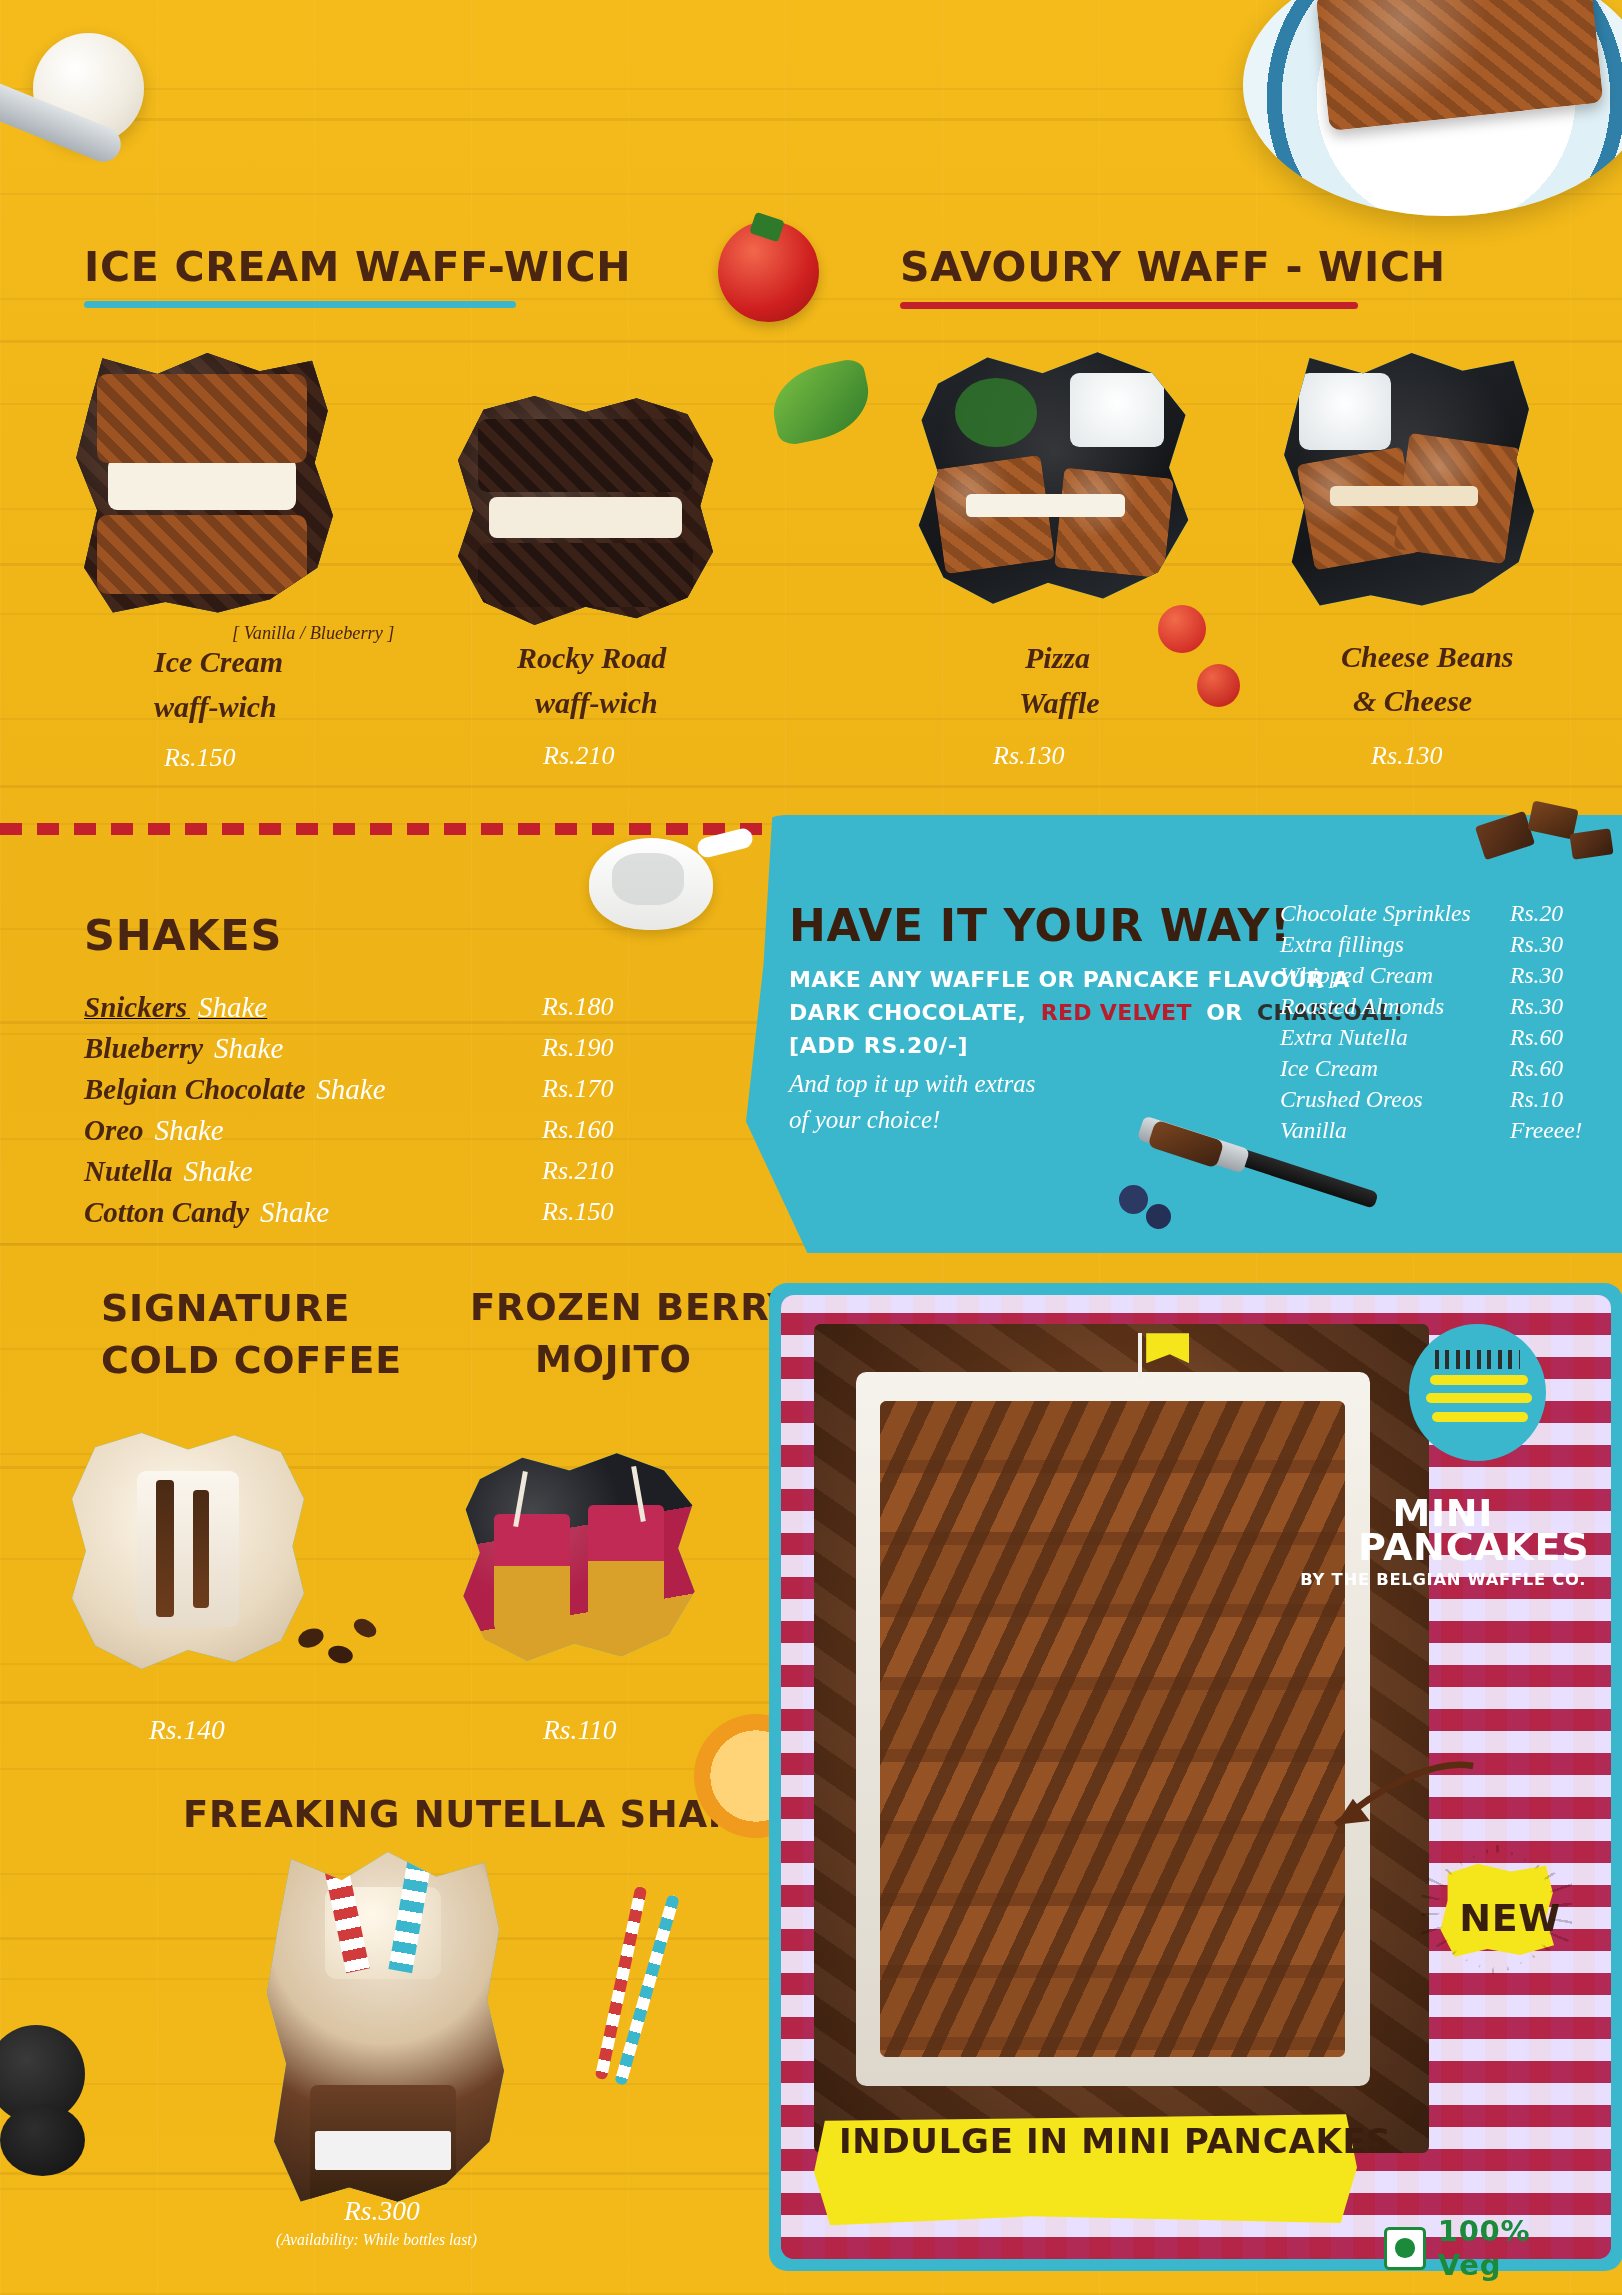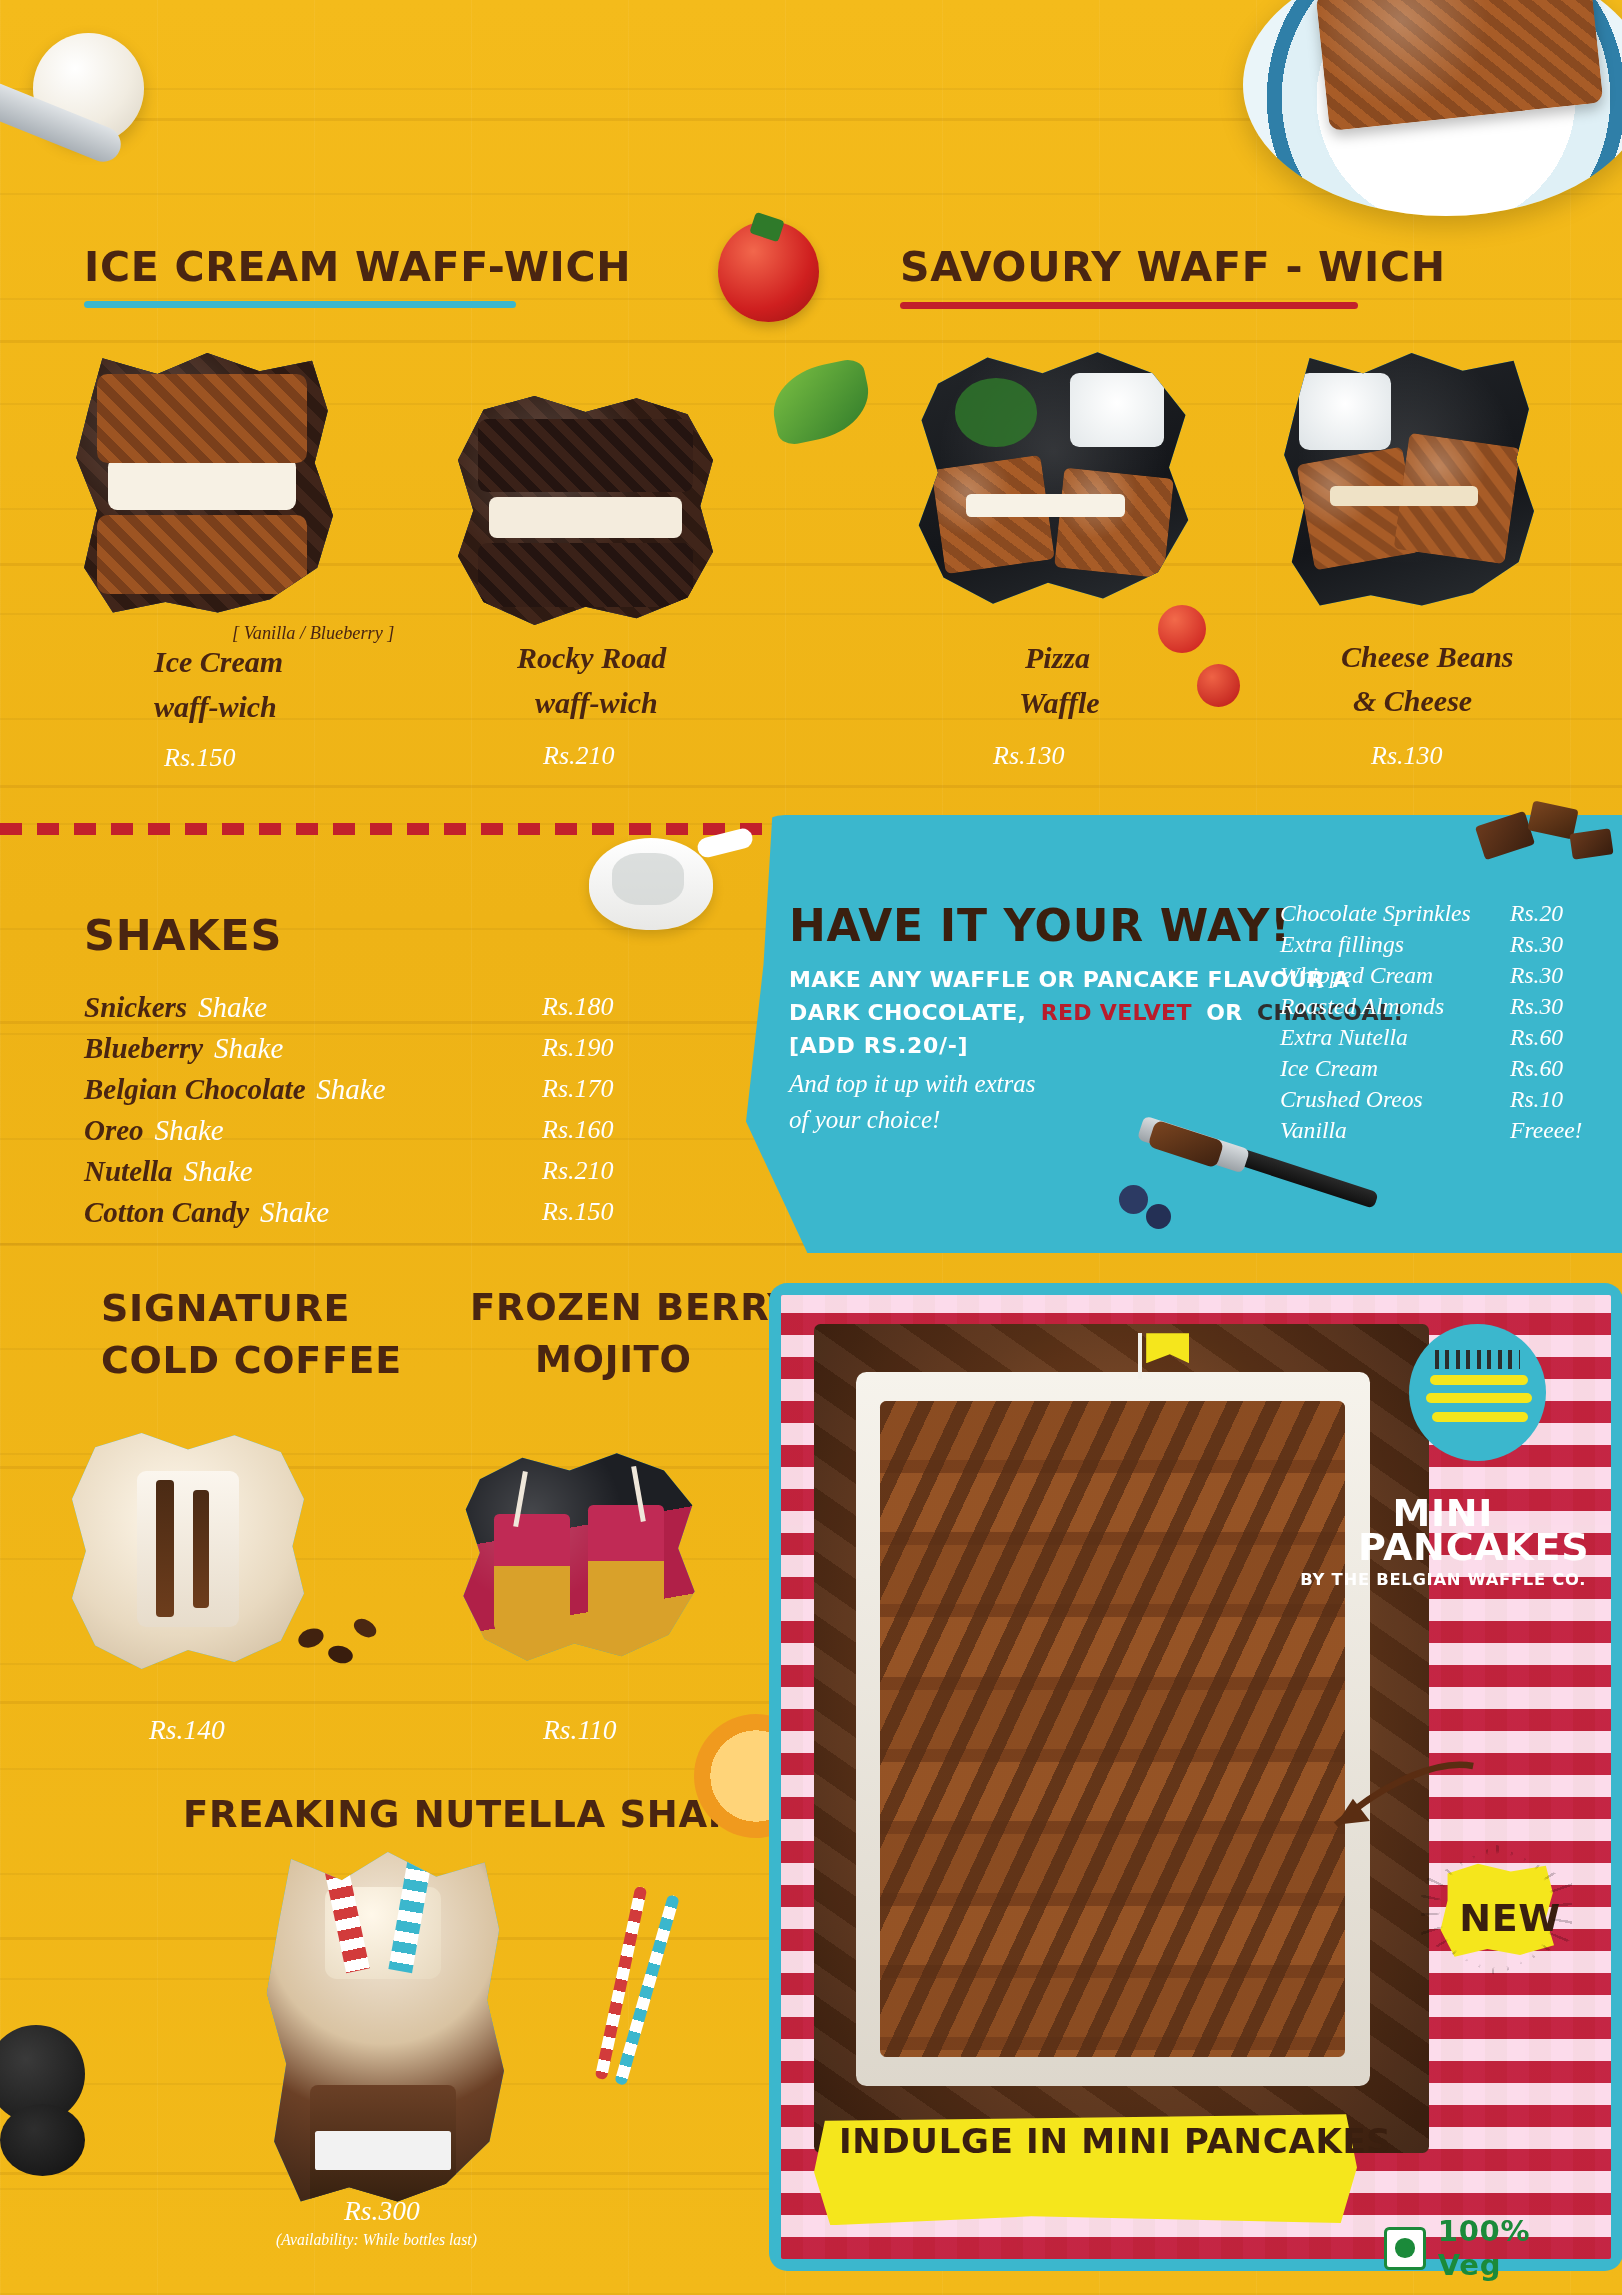--- a/index.html
+++ b/index.html
@@ -221,21 +221,21 @@
               background:linear-gradient(180deg,#ffffff,#e8e8e6);box-shadow:0 5.2px 11.8px rgba(0,0,0,0.15);"></div>
   <div style="position:absolute;left:121px;top:18.3px;width:56px;height:19.6px;border-radius:10.5px;
               background:#ffffff;transform:rotate(-14deg);"></div>
   <div style="position:absolute;left:36px;top:38px;width:72px;height:52px;border-radius:40%;
               background:#cfd3d1;opacity:.7"></div>
 </div>
 
 <div class="abs title" style="left:84px;top:910px;font-size:43px;">SHAKES</div>
 
 <div class="abs" style="left:84px;top:991px;width:576px;">
-  <div style="height:41px;position:relative;">
+  <div style="height:41px;position:relative;text-decoration:underline;">
     <span class="script" style="font-size:29px;font-weight:bold;color:#4a2511;">Snickers</span>
     <span class="script" style="font-size:29px;color:#ffffff;margin-left:7.9px;">Shake</span>
     <span class="script" style="position:absolute;left:458px;top:1.3px;font-size:26px;color:#ffffff;">Rs.180</span>
   </div>
   <div style="height:41px;position:relative;">
     <span class="script" style="font-size:29px;font-weight:bold;color:#4a2511;">Blueberry</span>
     <span class="script" style="font-size:29px;color:#ffffff;margin-left:7.9px;">Shake</span>
     <span class="script" style="position:absolute;left:458px;top:1.3px;font-size:26px;color:#ffffff;">Rs.190</span>
   </div>
   <div style="height:41px;position:relative;">
@@ -393,21 +393,21 @@
               background:radial-gradient(circle at 40% 35%,#2e2e2e,#101010);"></div>
 </div>
 
 <div class="abs" style="left:694px;top:1714px;width:124px;height:124px;">
   <div style="position:absolute;inset:0;border-radius:50%;
               background:radial-gradient(circle at 50% 50%,#ffd479 0 52%,#f09a1e 52% 86%,#e2e0c9 86%);"></div>
 </div>
 
 <div class="abs" style="left:769px;top:1283px;width:854px;height:988px;
             background:#3bb7cd;border-radius:18.3px;padding:11.8px;box-sizing:border-box;">
-  <div style="position:relative;width:100%;height:100%;border-radius:2px;overflow:hidden;background:#ec4899;">
+  <div style="position:relative;width:100%;height:100%;border-radius:13px;overflow:hidden;background:#8b5cf6;">
     <div class="cloth" style="opacity:0.95;"></div>
     <div class="ph-pancakes" style="position:absolute;left:4%;top:3%;width:74%;height:86%;border-radius:6.5px;"></div>
 
     <div style="position:absolute;left:9%;top:8%;width:62%;height:74%;border-radius:10.5px;
                 background:linear-gradient(180deg,#f6f3ec,#ddd7cc);"></div>
 
     <div style="position:absolute;left:12%;top:11%;width:56%;height:68%;
                 background:
                   repeating-linear-gradient(90deg, rgba(0,0,0,0) 0 2%, rgba(0,0,0,0) 2% 4%),
                   repeating-linear-gradient(180deg,

